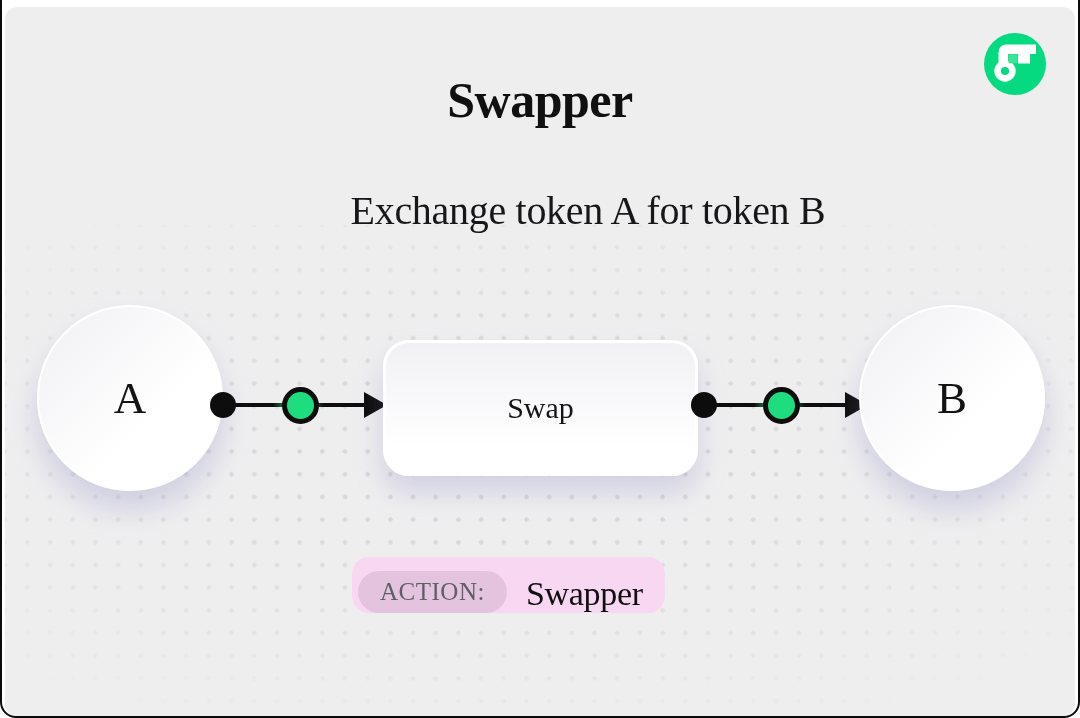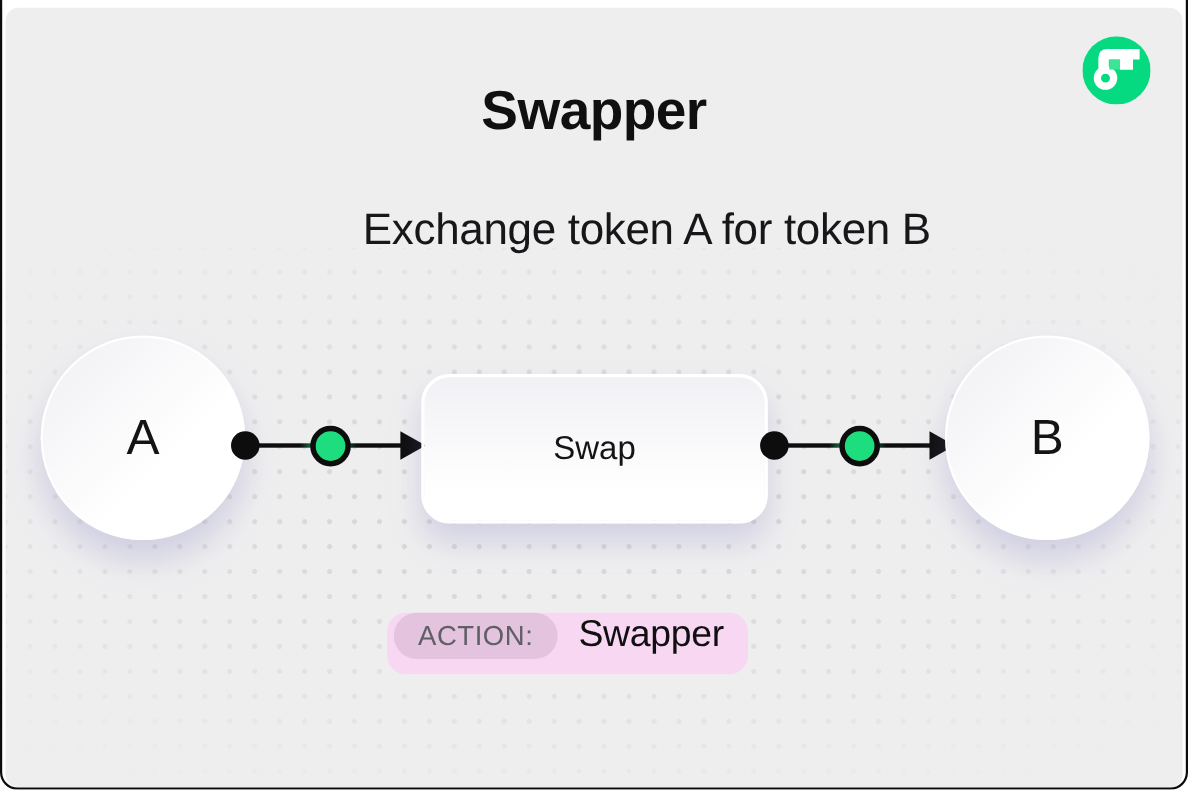--- a/index.html
+++ b/index.html
@@ -1,18 +1,18 @@
 <!DOCTYPE html>
 <html><head>
 <meta charset="utf-8">
 <style>
   html,body{margin:0;padding:0;background:#ffffff;}
   .stage{
     position:relative;width:1080px;height:718px;overflow:hidden;
-    background:#ffffff;font-family:Liberation Sans, sans-serif;
+    background:#ffffff;font-family:Liberation Serif, serif;
   }
   
   .frame{
     position:absolute;left:0;top:-30px;right:0;bottom:0;
     border:2px solid #0c0c0c;border-radius:16px;pointer-events:none;z-index:9;
   }
   .card{
     position:absolute;left:5px;top:7px;width:1070px;height:709px;
     background:#efeeef;border-radius:12px;
   }
@@ -64,21 +64,21 @@
     position:absolute;left:69px;top:2px;width:37px;height:37px;border-radius:50%;
     background:#1edd7f;border:5px solid #0d0d0d;box-sizing:border-box;
   }
   .conn-arrowhead{
     position:absolute;left:151px;top:7px;width:0;height:0;
     border-top:13px solid transparent;border-bottom:13px solid transparent;
     border-left:23px solid #0d0d0d;
   }
   .action-badge{
     position:absolute;left:347px;top:550px;height:56px;border-radius:17px;
-    background:#f8d7f3;display:flex;align-items:flex-start;
+    background:#f8d7f3;display:flex;align-items:flex-end;
     padding:0 22px 0 6px;
   }
   .action-label{
     background:#e3c3dd;border-radius:21px;height:42px;
     display:flex;align-items:center;padding:0 22px;
     font-size:25px;color:#5f5f66;letter-spacing:0.5px;
   }
   .action-value{
     margin-left:19px;font-size:34px;color:#101010;letter-spacing:-0.3px;
   }

